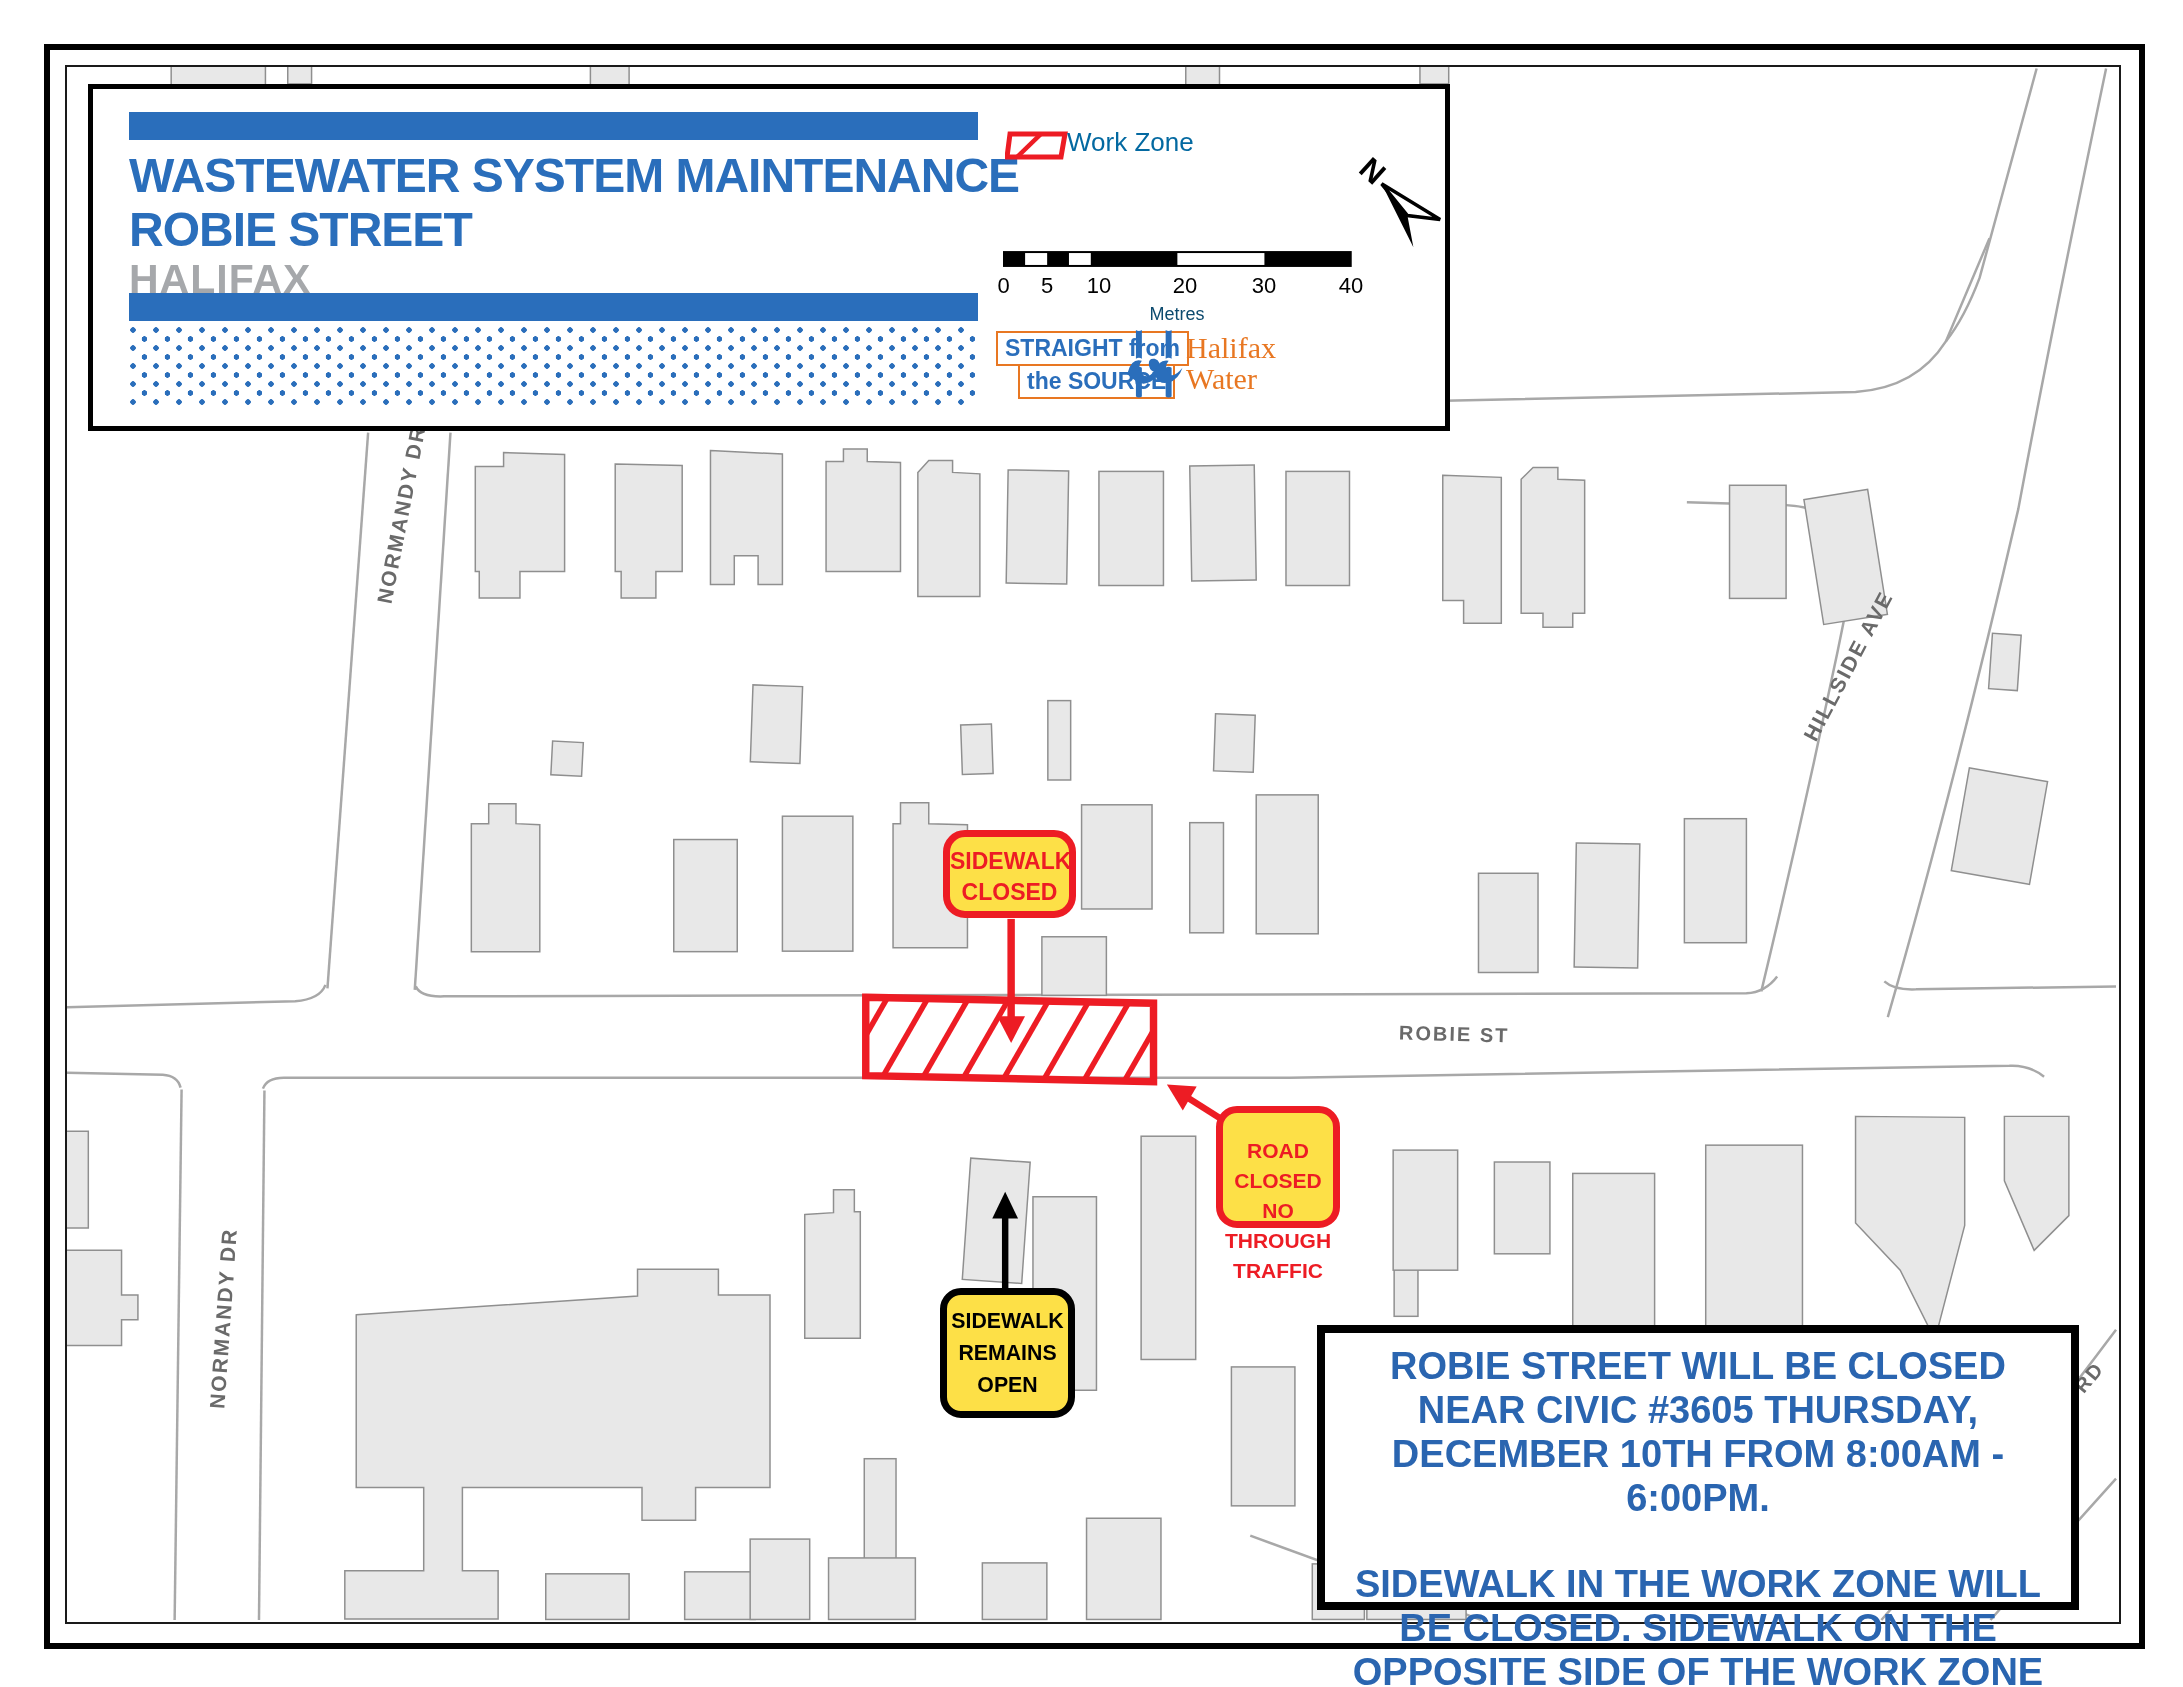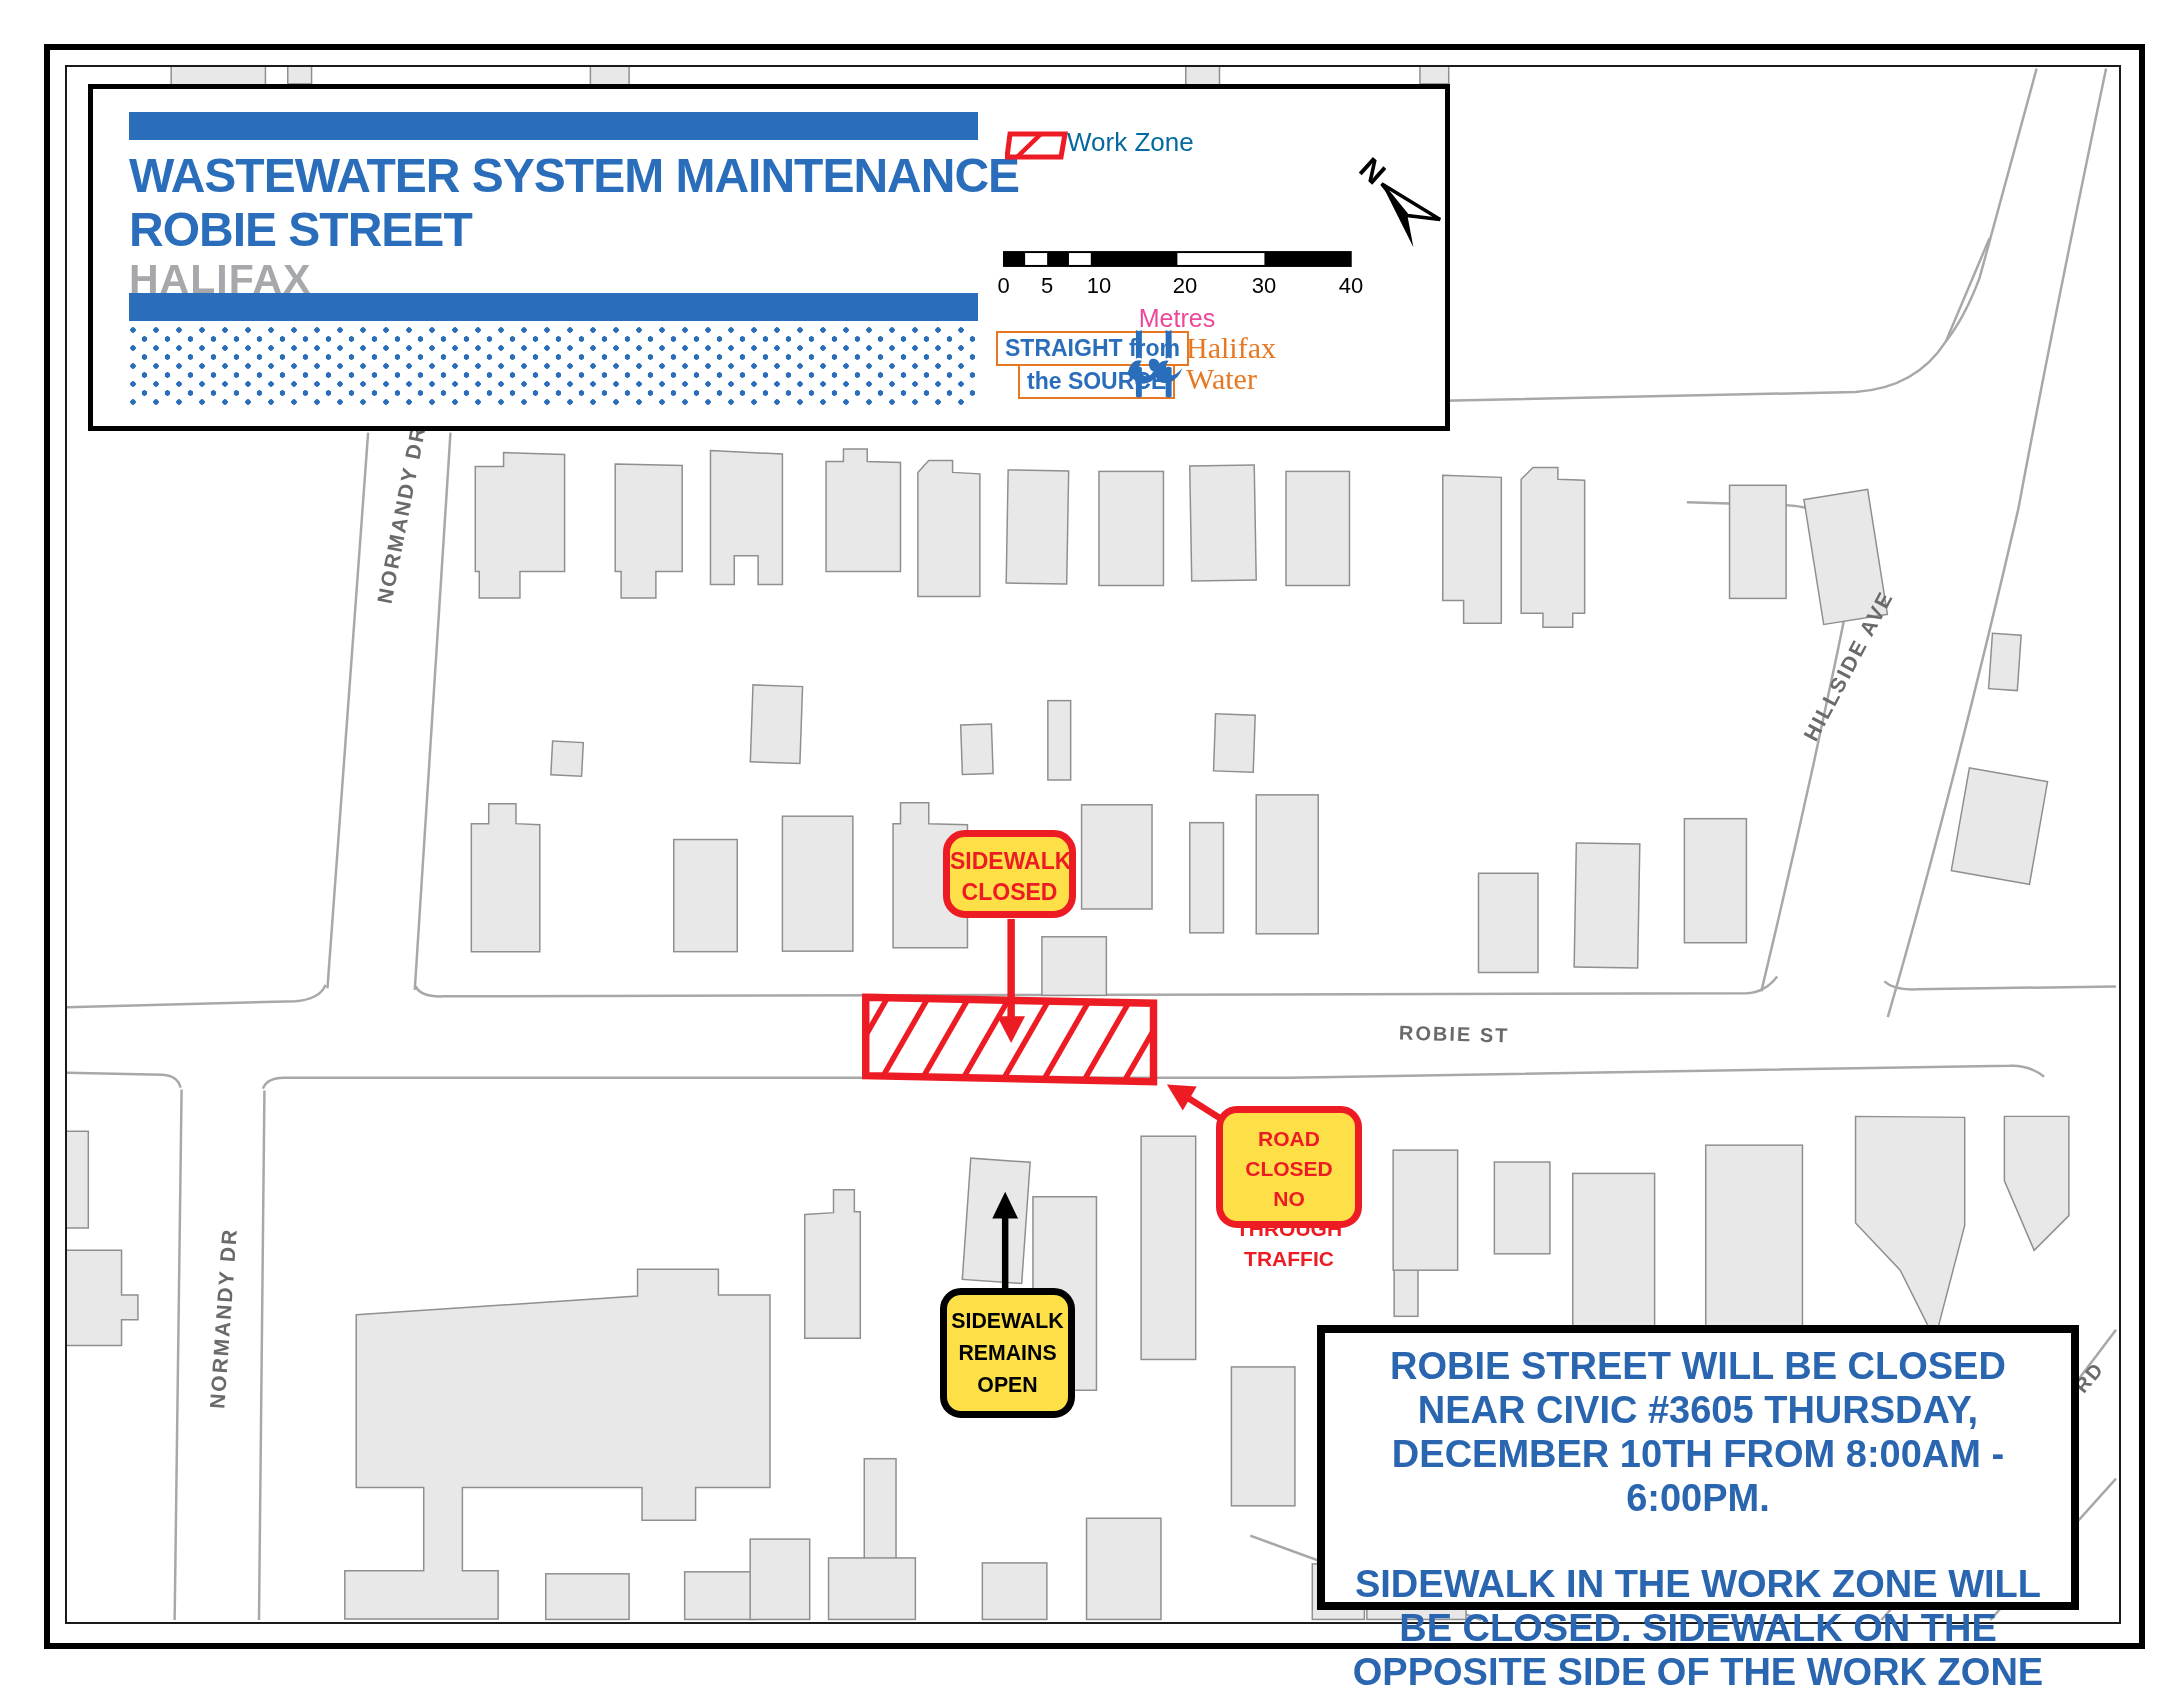--- a/index.html
+++ b/index.html
@@ -23,32 +23,32 @@
   #title-line2{left:36px;top:113px;font-size:48px;font-weight:bold;color:#2a6ebb;letter-spacing:-1px;}
   #title-sub{left:36px;top:167px;font-size:41px;font-weight:bold;color:#a6a8ab;letter-spacing:1px;}
   #dots{left:36px;top:237px;width:849px;height:80px;
         background-image:radial-gradient(circle 3px at 4px 4px,#2a6ebb 2.5px,transparent 3px),
                          radial-gradient(circle 3px at 15.4px 13px,#2a6ebb 2.5px,transparent 3px);
         background-size:23px 18px;}
   #legend-row{left:912px;top:39px;}
   #legend-label{left:974px;top:38px;font-size:26px;color:#0369a1;}
   #scale-wrap{left:910px;top:161px;width:377px;}
   .scale-tick{position:absolute;top:23px;font-size:22px;color:#000;transform:translateX(-50%);}
-  #scale-unit{position:absolute;left:174px;top:54px;font-size:25px;color:#ec4899;transform:translateX(-50%);}
+  #scale-unit{position:absolute;left:174px;top:54px;font-size:18px;color:#0c4a6e;transform:translateX(-50%);}
   #sfs-logo{left:903px;top:242px;}
   .sfs-box{position:absolute;border:2.5px solid #e87722;background:#fff;color:#2a6ebb;font-weight:bold;font-size:23px;text-align:center;line-height:31px;white-space:nowrap;padding:0 7px;}
   #sfs-line1{left:0;top:0;}
   #sfs-line2{left:22px;top:33px;}
   #hw-logo{left:1034px;top:239px;}
   #hw-name{position:absolute;left:59px;top:4px;color:#e87722;font-family:"Liberation Serif",serif;font-size:30px;line-height:31px;white-space:nowrap;}
 
   
   .callout{z-index:4;background:#fde047;box-sizing:border-box;text-align:center;font-weight:bold;}
   #co-sidewalk-closed{left:943px;top:830px;width:133px;height:88px;border:7.4px solid #ed1c24;border-radius:22px;color:#ed1c24;font-size:23px;line-height:31px;padding-top:9px;}
-  #co-road-closed{left:1216px;top:1106px;width:146px;height:122px;border:7.4px solid #ed1c24;border-radius:21px;color:#ed1c24;font-size:21px;line-height:30px;padding-top:11px;}
+  #co-road-closed{left:1216px;top:1106px;width:124px;height:122px;border:7.4px solid #ed1c24;border-radius:21px;color:#ed1c24;font-size:21px;line-height:30px;padding-top:23px;}
   #co-sidewalk-open{left:940px;top:1288px;width:135px;height:130px;border:7.4px solid #000;border-radius:21px;color:#000;font-size:21.3px;line-height:32px;padding-top:10px;}
 
   
   #advisory{left:1317px;top:1325px;width:762px;height:285px;background:#fff;border:8.4px solid #000;z-index:5;box-sizing:border-box;color:#2a65b0;font-weight:bold;font-size:38px;line-height:44px;text-align:center;padding:11px 13px 0 13px;}
   #advisory .gap{height:42px;}
 
   #arrow-svg{left:0;top:0;z-index:3;}
 </style>
 </head>
 <body>

